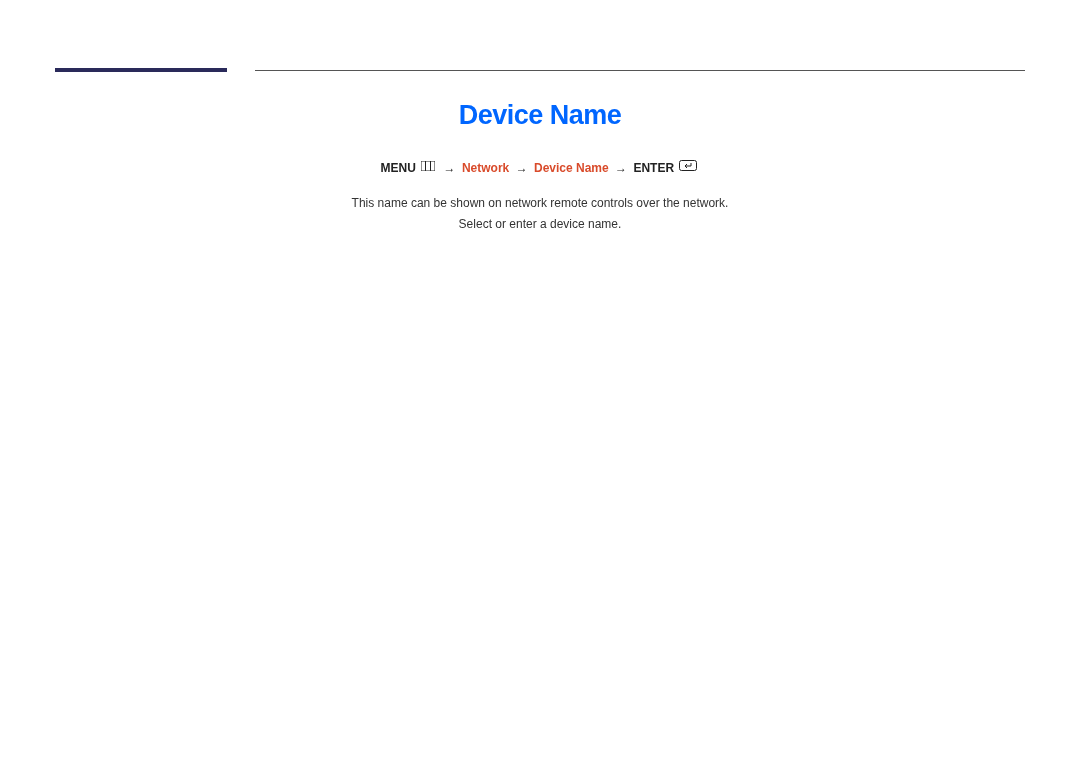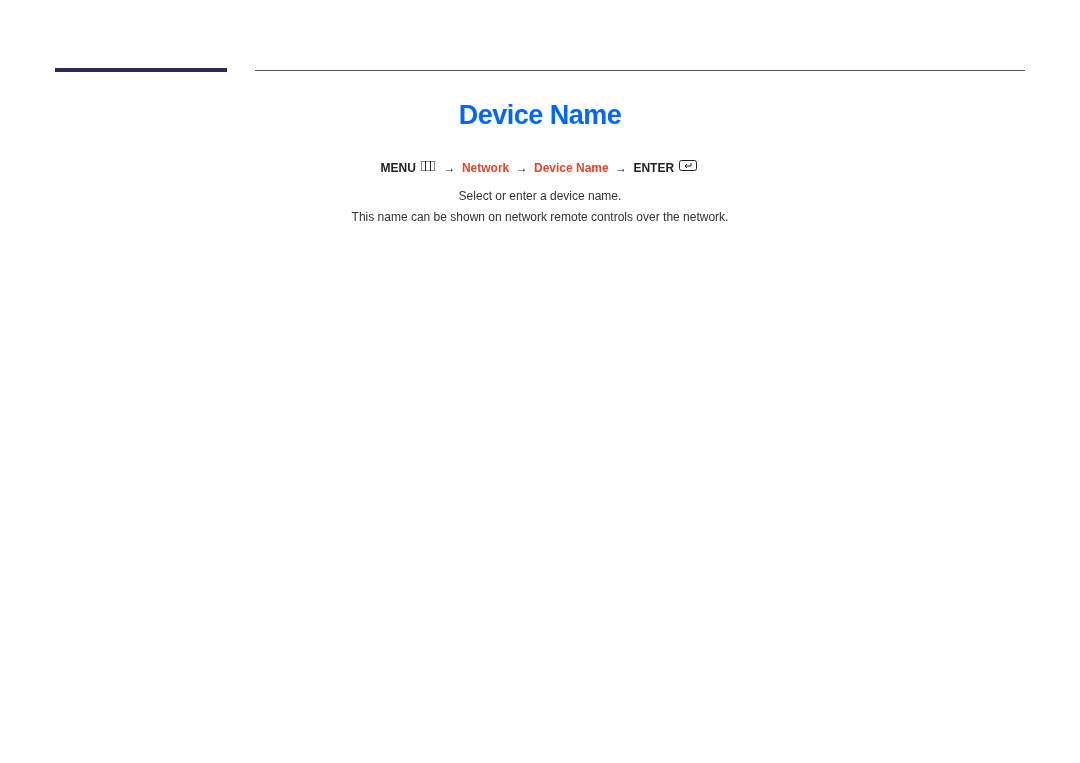--- a/index.html
+++ b/index.html
@@ -36,21 +36,21 @@
     }
     .section-title {
       font-size: 27px;
       font-weight: bold;
       color: #0066ff;
       margin-bottom: 28px;
       letter-spacing: -0.5px;
     }
     .breadcrumb {
       font-size: 12px;
-      margin-bottom: 8px;
+      margin-bottom: 15px;
       line-height: 1.6;
     }
     .breadcrumb .bold {
       font-weight: bold;
       color: #222;
     }
     .breadcrumb .arrow {
       font-weight: bold;
       color: #222;
       margin: 0 3px;
@@ -107,16 +107,16 @@
     <span class="arrow">→</span>
     <span class="bold">ENTER</span>
     <span class="enter-icon">
       <svg width="18" height="11" viewBox="0 0 18 11">
         <rect x="0.5" y="0.5" width="17" height="10" rx="2" ry="2" fill="none" stroke="#222" stroke-width="1"></rect>
         <path d="M 12 3 L 12 6 L 6 6 M 8 4 L 6 6 L 8 8" fill="none" stroke="#222" stroke-width="1"></path>
       </svg>
     </span>
   </div>
 
+  <div class="body-text">This name can be shown on network remote controls over the network.</div>
   <div class="body-text">Select or enter a device name.</div>
-  <div class="body-text">This name can be shown on network remote controls over the network.</div>
 
 </div>
 
 </body></html>

